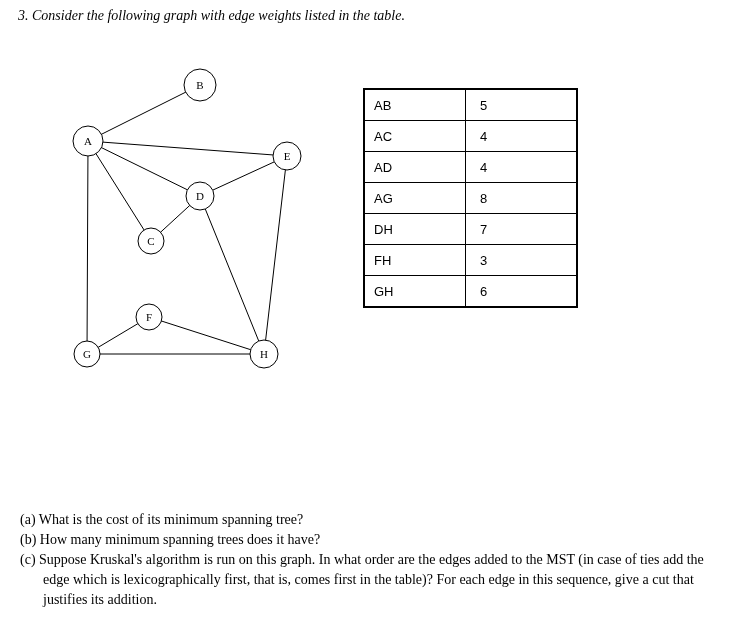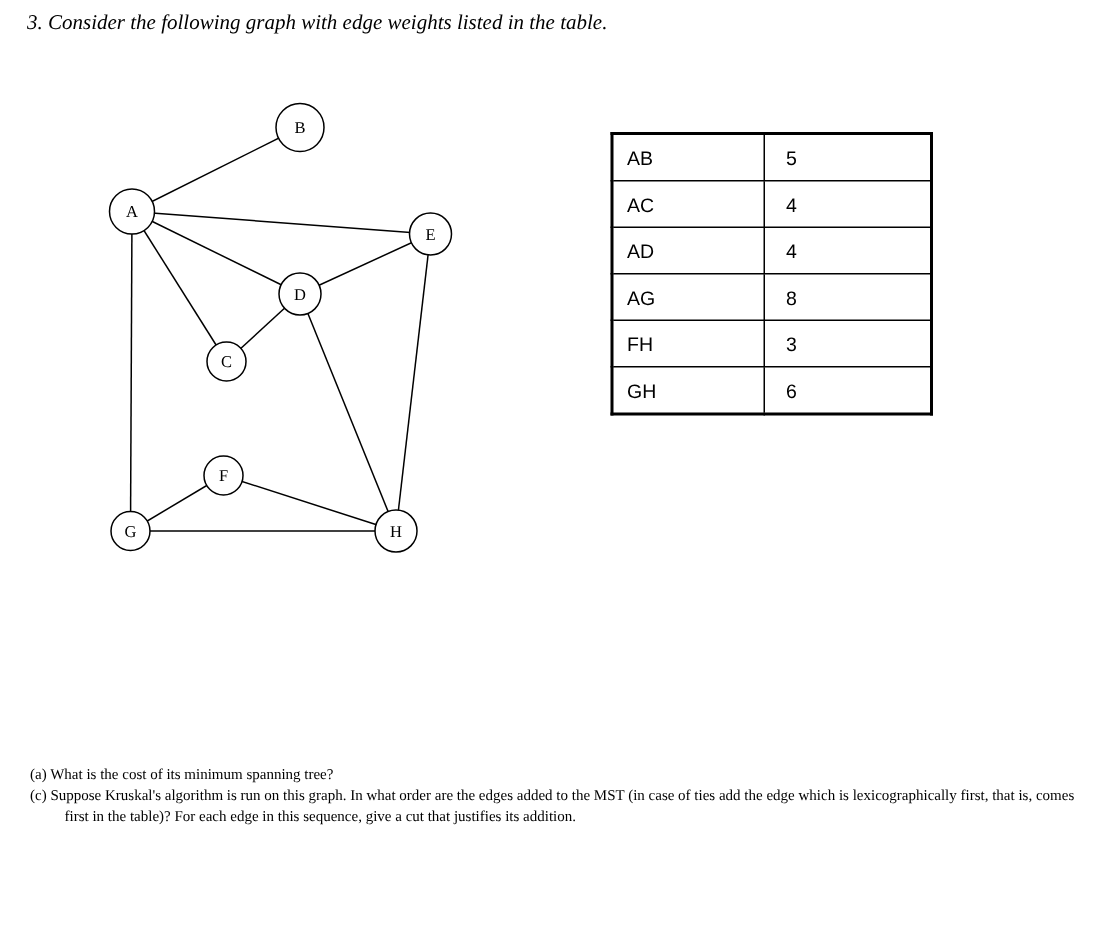--- a/index.html
+++ b/index.html
@@ -12,33 +12,32 @@
     position:absolute;left:18px;top:8px;
     font-size:14px;white-space:nowrap;font-style:italic;
   }
   #graph-svg{position:absolute;left:0;top:0;}
   .weights-table{
     position:absolute;left:363px;top:88px;
     border-collapse:collapse;
     border:2px solid #000;
     font-family:"Liberation Sans",sans-serif;
     font-size:13px;
-    margin-left:44px;
   }
   .weights-table td{
     border:1px solid #000;
     height:30px;
     vertical-align:middle;
     padding:0;
   }
   .weights-table td.edge-col{width:91px;padding-left:9px;}
   .weights-table td.weight-col{width:96px;padding-left:14px;}
   .questions{
     position:absolute;left:20px;top:510px;width:698px;
-    font-size:10px;line-height:1.42;
+    font-size:14px;line-height:1.42;
   }
   .question{
     padding-left:23px;text-indent:-23px;
   }
 </style>
 </head>
 <body>
 
 <div class="title">3. Consider the following graph with edge weights listed in the table.</div>
 
@@ -85,26 +84,31 @@
       </tr>
       <tr>
         <td class="edge-col">AD</td>
         <td class="weight-col">4</td>
       </tr>
       <tr>
         <td class="edge-col">AG</td>
         <td class="weight-col">8</td>
       </tr>
       <tr>
+        <td class="edge-col">DH</td>
+        <td class="weight-col">7</td>
+      </tr>
+      <tr>
         <td class="edge-col">FH</td>
         <td class="weight-col">3</td>
       </tr>
       <tr>
         <td class="edge-col">GH</td>
         <td class="weight-col">6</td>
       </tr>
     </tbody>
 </table>
 
 <div class="questions">
   <div class="question"><span>(a)</span> <span>What is the cost of its minimum spanning tree?</span></div>
+  <div class="question"><span>(b)</span> <span>How many minimum spanning trees does it have?</span></div>
   <div class="question"><span>(c)</span> <span>Suppose Kruskal's algorithm is run on this graph. In what order are the edges added to the MST (in case of ties add the edge which is lexicographically first, that is, comes first in the table)? For each edge in this sequence, give a cut that justifies its addition.</span></div>
 </div>
 
 </body></html>

